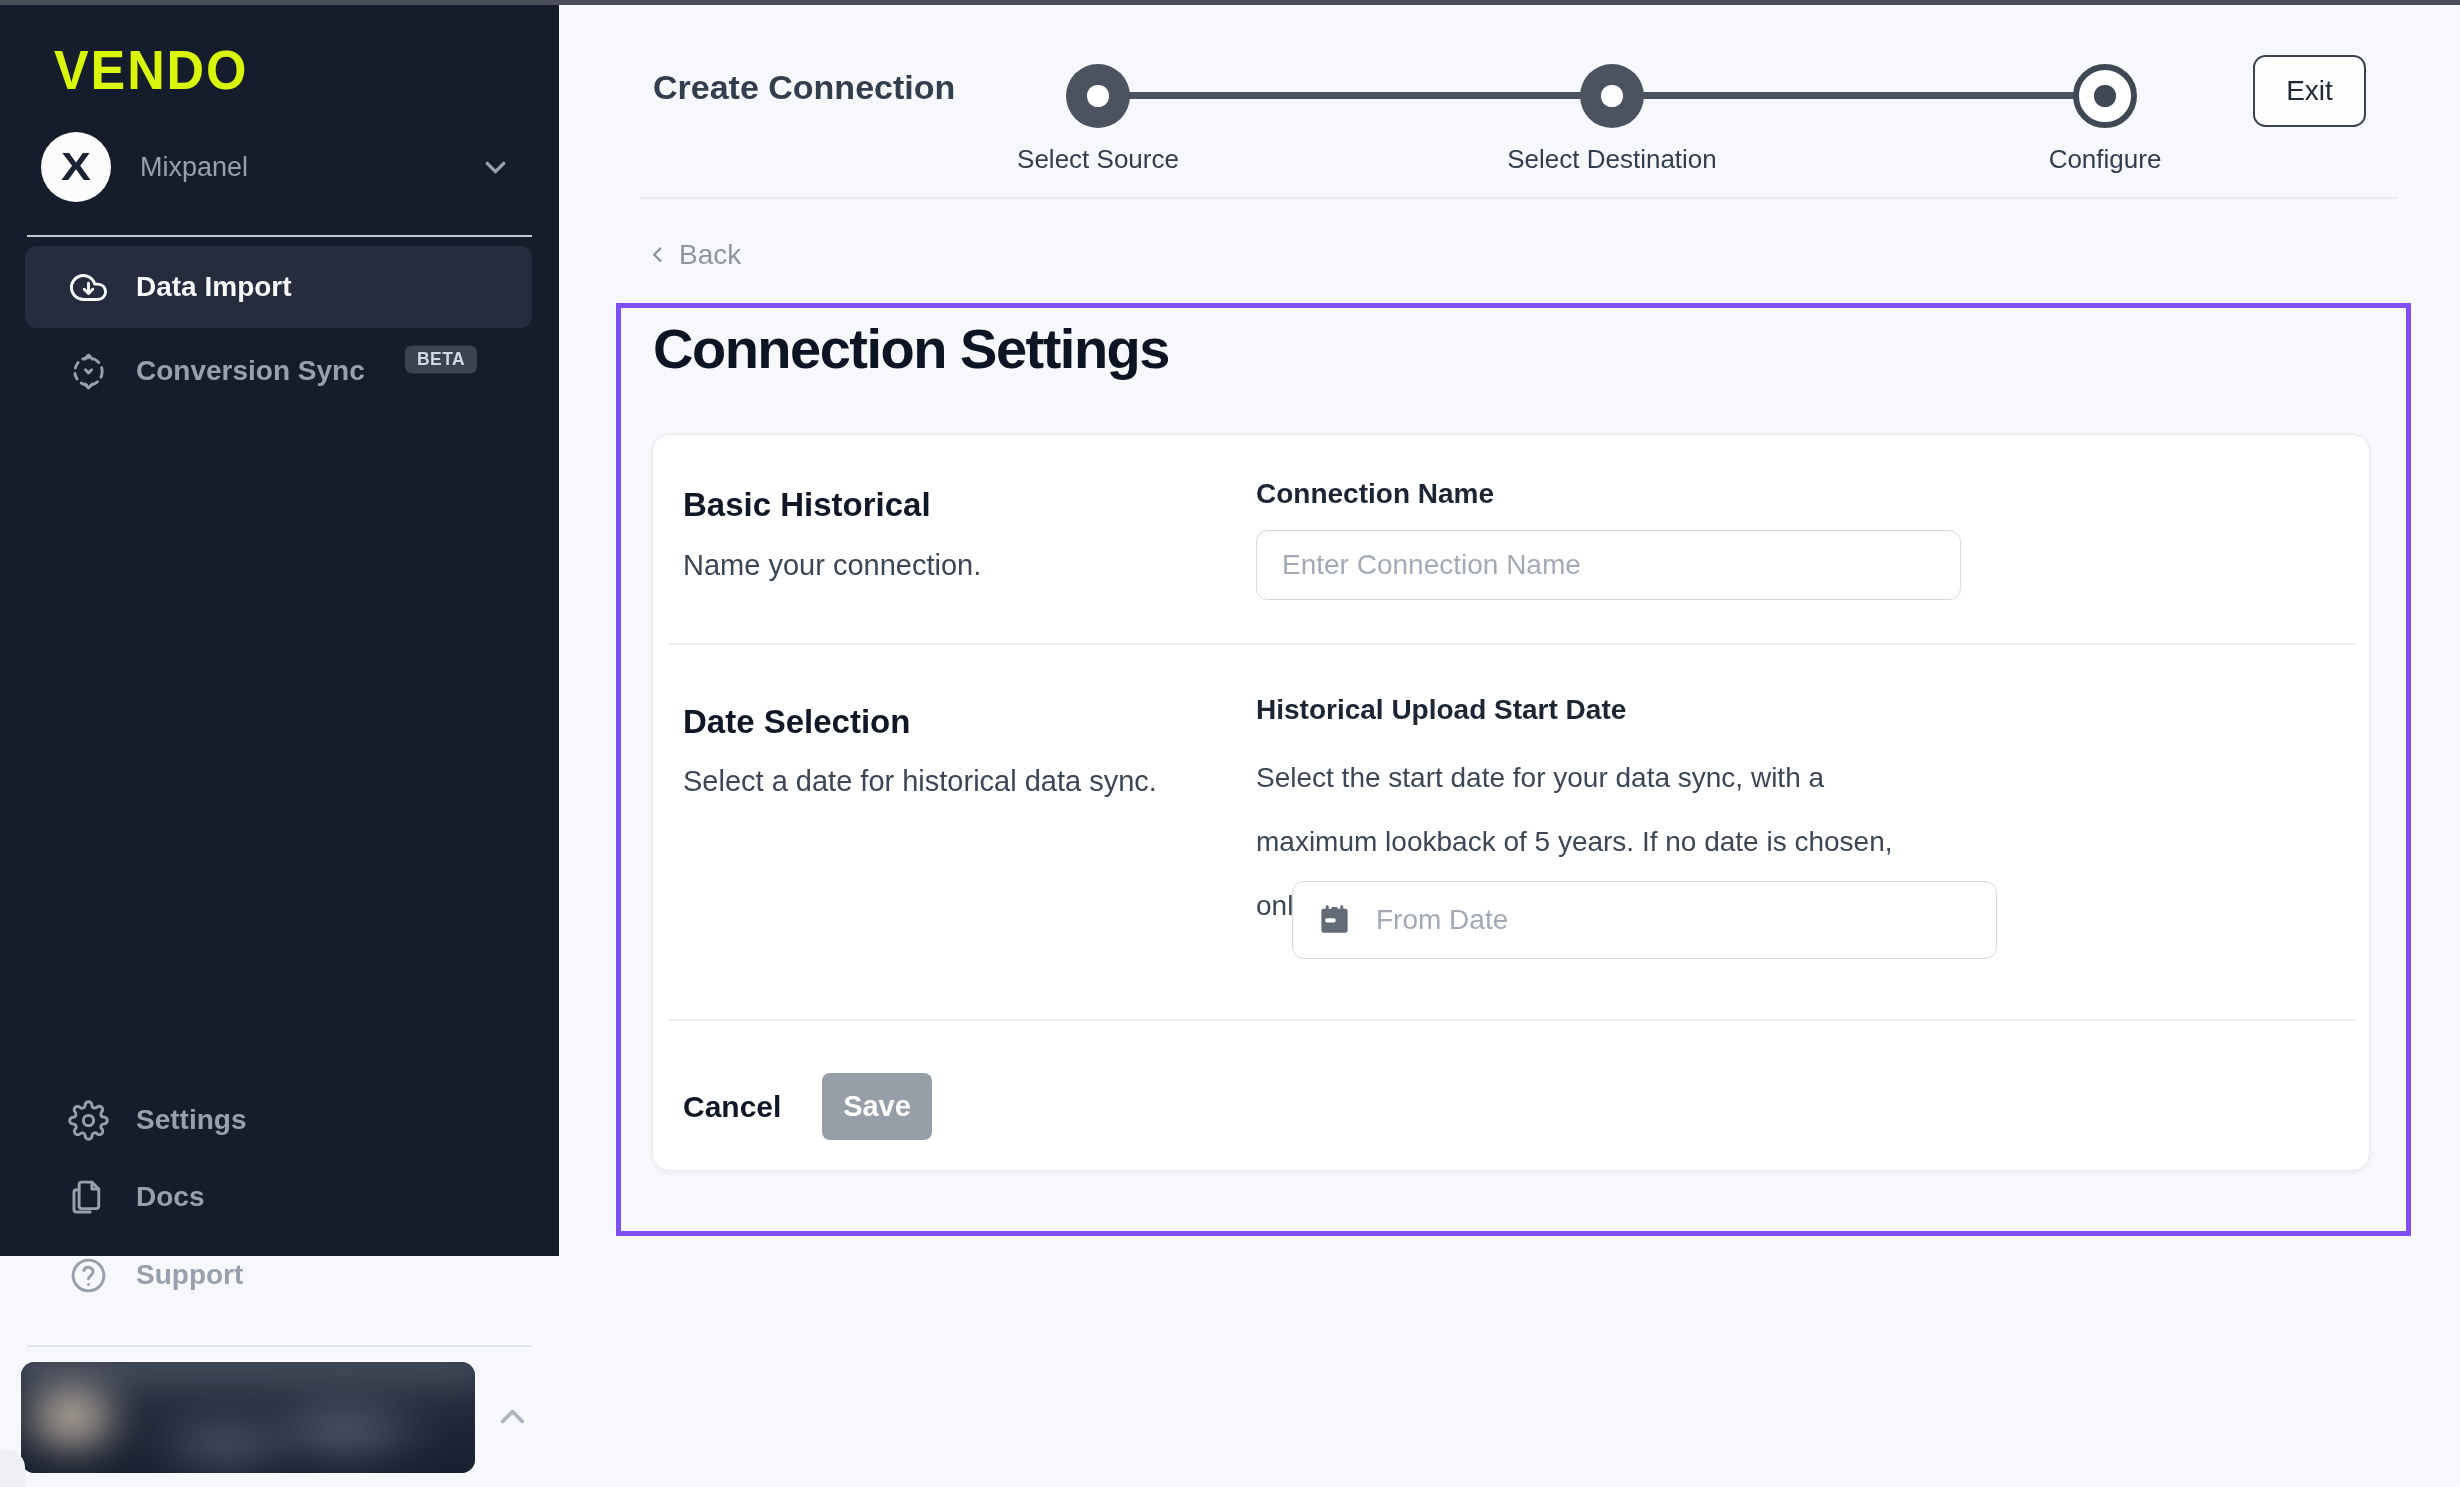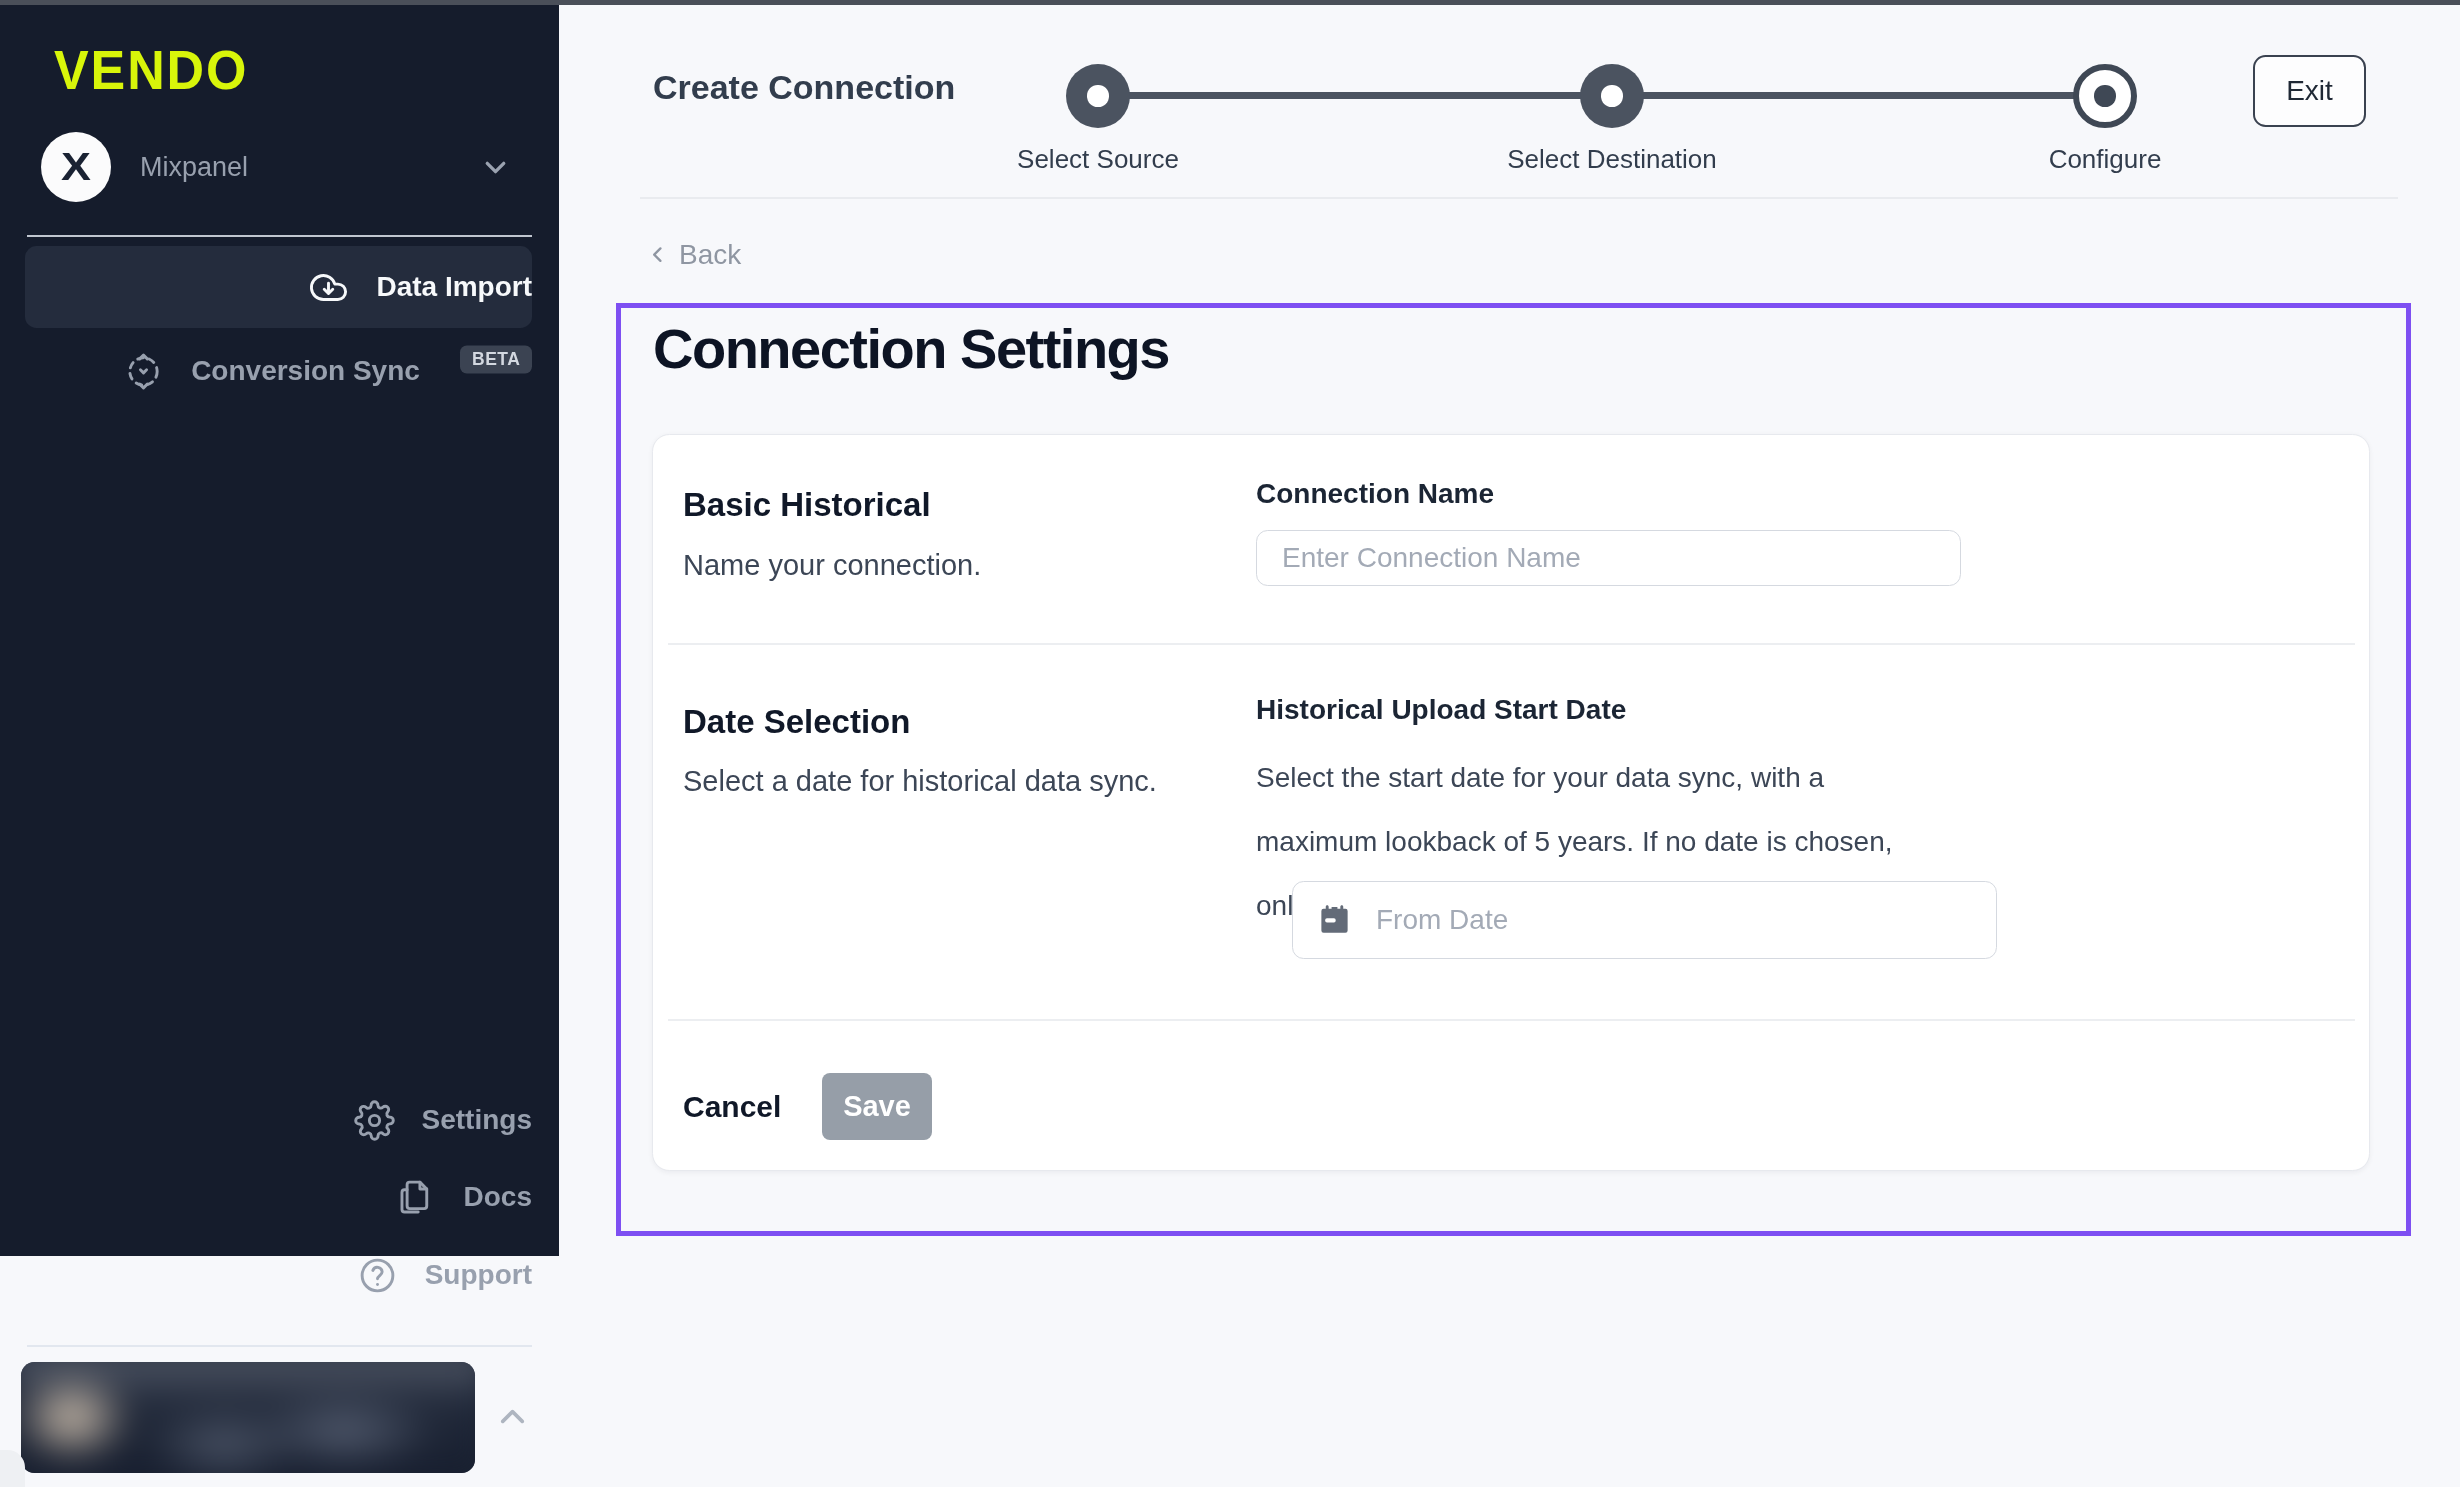--- a/index.html
+++ b/index.html
@@ -29,21 +29,21 @@
   .sidebar{position:absolute;left:0;top:0;width:559px;height:1256px;background:var(--sidebar-bg);z-index:10;}
   .logo{position:absolute;left:54px;top:39px;font-size:52px;font-weight:800;letter-spacing:1.9px;color:var(--lime);transform:scaleY(1.05);transform-origin:left top;}
   .ws-row{position:absolute;left:41px;top:132px;width:485px;height:70px;display:flex;align-items:center;cursor:pointer;}
   .ws-avatar{width:70px;height:70px;border-radius:50%;background:#fbfbfc;display:flex;align-items:center;justify-content:center;flex:0 0 auto;}
   .ws-avatar span{font-size:39px;font-weight:800;color:#1a2233;transform:scaleX(1.15);}
   .ws-name{margin-left:29px;font-size:27px;font-weight:500;color:var(--muted);flex:1;}
   .ws-chevron{margin-right:13.6px;color:#9aa2b0;}
   .side-divider{position:absolute;left:27px;width:505px;height:1.9px;background:rgba(222,228,236,.85);}
   .d1{top:235px;} .d2{top:1345px;}
 
-  .nav-item{position:absolute;left:25px;width:507px;height:62px;display:flex;align-items:center;padding-left:19px;gap:27px;border-radius:11.6px;color:var(--muted);font-size:28px;font-weight:700;cursor:pointer;justify-content:flex-end;}
+  .nav-item{position:absolute;left:25px;width:507px;height:62px;display:flex;align-items:center;padding-left:43px;gap:27px;border-radius:11.6px;color:var(--muted);font-size:28px;font-weight:700;cursor:pointer;}
   .nav-item .ico{width:41px;height:41px;flex:0 0 auto;display:flex;align-items:center;justify-content:center;color:currentColor;}
   .nav-item.active{background:var(--sidebar-active);color:#f7f9fb;height:82px;}
   .badge{font-size:17.5px;font-weight:700;letter-spacing:0.5px;color:#d3d8e0;background:#3b4352;border-radius:6.8px;padding:3.9px 11.6px;margin-left:13.6px;transform:translateY(-11.6px);}
   .n-import{top:246px;} .n-sync{top:340px;} .n-apps{top:425px;}
   .n-settings{top:1089px;} .n-docs{top:1166px;} .n-support{top:1244px;}
 
   .user-box{position:absolute;left:21.3px;top:1362px;width:454px;height:111px;border-radius:13.6px;overflow:hidden;background:#1c2334;}
   .user-blur{position:absolute;inset:-11.6px;filter:blur(15.5px);
     background:
       radial-gradient(87px 68px at 13% 50%, #cfc0ae 0%, rgba(207,192,174,0) 70%),
@@ -79,21 +79,21 @@
   .sec-title{position:absolute;left:30px;font-size:33px;font-weight:700;color:var(--ink);}
   .sec-desc{position:absolute;left:30px;font-size:29px;color:#3c4656;}
   .t-basic{top:51px;} .desc-basic{top:114px;}
   .t-date{top:268px;} .desc-date{top:330px;}
 
   .field-label{position:absolute;left:603px;font-size:28px;font-weight:700;color:#1b2534;}
   .fl-name{top:43px;} .fl-date{top:259px;}
   .field-help{position:absolute;left:603px;top:311px;width:670px;font-size:28px;line-height:64px;color:#3c4656;}
   .text-input{position:absolute;left:603px;width:705px;background:#fff;border:1.9px solid var(--field-border);border-radius:11.6px;font-size:28px;color:#1f2835;padding:0 25px;outline:none;font-family:"Liberation Sans",sans-serif;}
   .text-input::placeholder{color:var(--placeholder);}
-  .ti-name{top:95px;height:56px;}
+  .ti-name{top:95px;height:70px;}
   .date-wrap{position:absolute;left:603px;top:446px;width:705px;height:78px;margin-left:36px;}
   .date-wrap .text-input{left:0;top:0;width:705px;height:78px;padding-left:83px;}
   .cal-icon{position:absolute;left:25px;top:21.3px;color:#636b78;z-index:2;pointer-events:none;}
 
   .cancel-btn{position:absolute;left:30px;top:655px;font-size:30px;font-weight:700;color:var(--ink);background:none;border:none;cursor:pointer;font-family:"Liberation Sans",sans-serif;}
   .save-btn{position:absolute;left:169px;top:638px;width:110px;height:67px;background:var(--save-bg);color:#fff;font-size:29px;font-weight:700;border:none;border-radius:8px;cursor:pointer;font-family:"Liberation Sans",sans-serif;}
 
   svg{display:block;}
 </style>
 </head>

